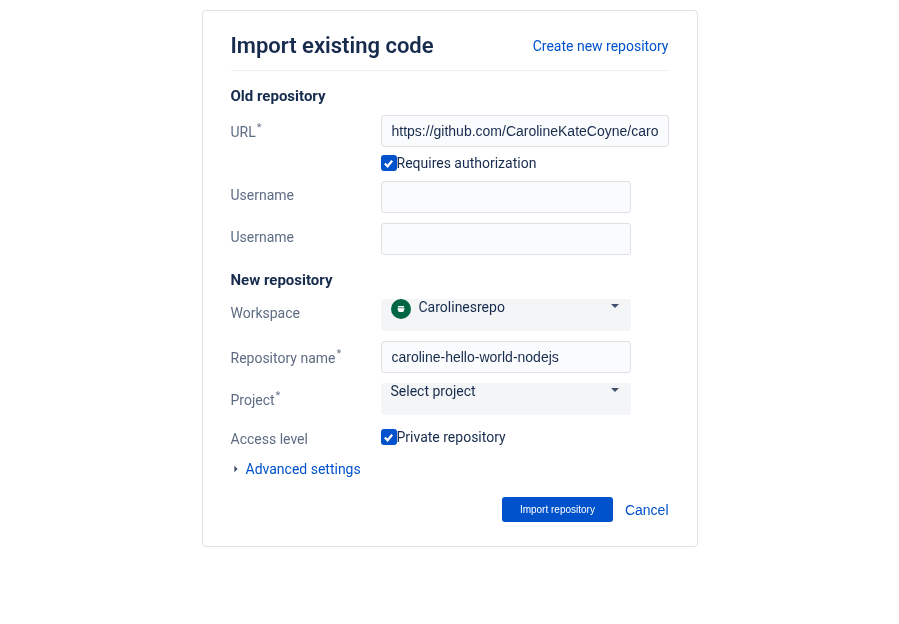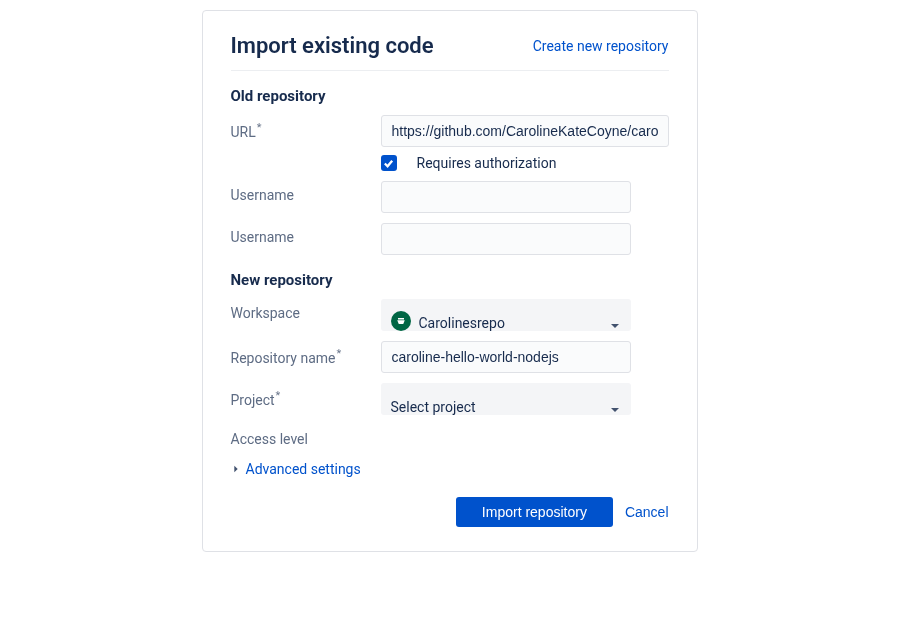--- a/index.html
+++ b/index.html
@@ -80,21 +80,21 @@
       font-size: 14px;
       color: #172B4D;
       background: #fafbfc;
     }
     .text-input.wide {
       width: 372px;
     }
     .checkbox-row {
       display: flex;
       align-items: center;
-      gap: 20px;
+      gap: 0;
       margin-top: 4px;
     }
     .checkbox {
       width: 16px;
       height: 16px;
       border-radius: 3px;
       background: #0052CC;
       display: flex;
       align-items: center;
       justify-content: center;
@@ -112,21 +112,21 @@
       color: #172B4D;
       cursor: pointer;
     }
     .select {
       width: 250px;
       height: 32px;
       background: #f4f5f7;
       border: none;
       border-radius: 3px;
       display: flex;
-      align-items: flex-end;
+      align-items: flex-start;
       padding: 0 10px;
       font-size: 14px;
       color: #172B4D;
       cursor: pointer;
       position: relative;
     }
     .select .chevron {
       margin-left: auto;
       width: 12px;
       height: 12px;
@@ -177,22 +177,22 @@
       display: flex;
       justify-content: flex-end;
       align-items: center;
       gap: 12px;
     }
     .btn-primary {
       background: #0052CC;
       color: #fff;
       border: none;
       border-radius: 3px;
-      padding: 7px 26px;
-      font-size: 14px;
+      padding: 7px 18px;
+      font-size: 10px;
       cursor: pointer;
     }
     .btn-link {
       color: #0052CC;
       font-size: 14px;
       cursor: pointer;
       background: none;
       border: none;
     }
   </style>
@@ -281,20 +281,28 @@
               <path d="M2 4 L6 8 L10 4 Z"></path>
             </svg>
         </span>
       </div>
     </div>
   </div>
 
   <div class="form-row">
     <div class="form-label">Access level</div>
     <div class="form-control-area">
+      <div class="checkbox-row">
+        <div class="checkbox">
+          <svg viewBox="0 0 12 12">
+              <path d="M2 6 L5 9 L10 3"></path>
+            </svg>
+        </div>
+        <label class="checkbox-label">Private repository</label>
+      </div>
     </div>
   </div>
 
   <div class="advanced">
     <span>
       <svg viewBox="0 0 12 12">
           <path d="M4 2 L8 6 L4 10 Z"></path>
         </svg>
     </span>
     <span>Advanced settings</span>

